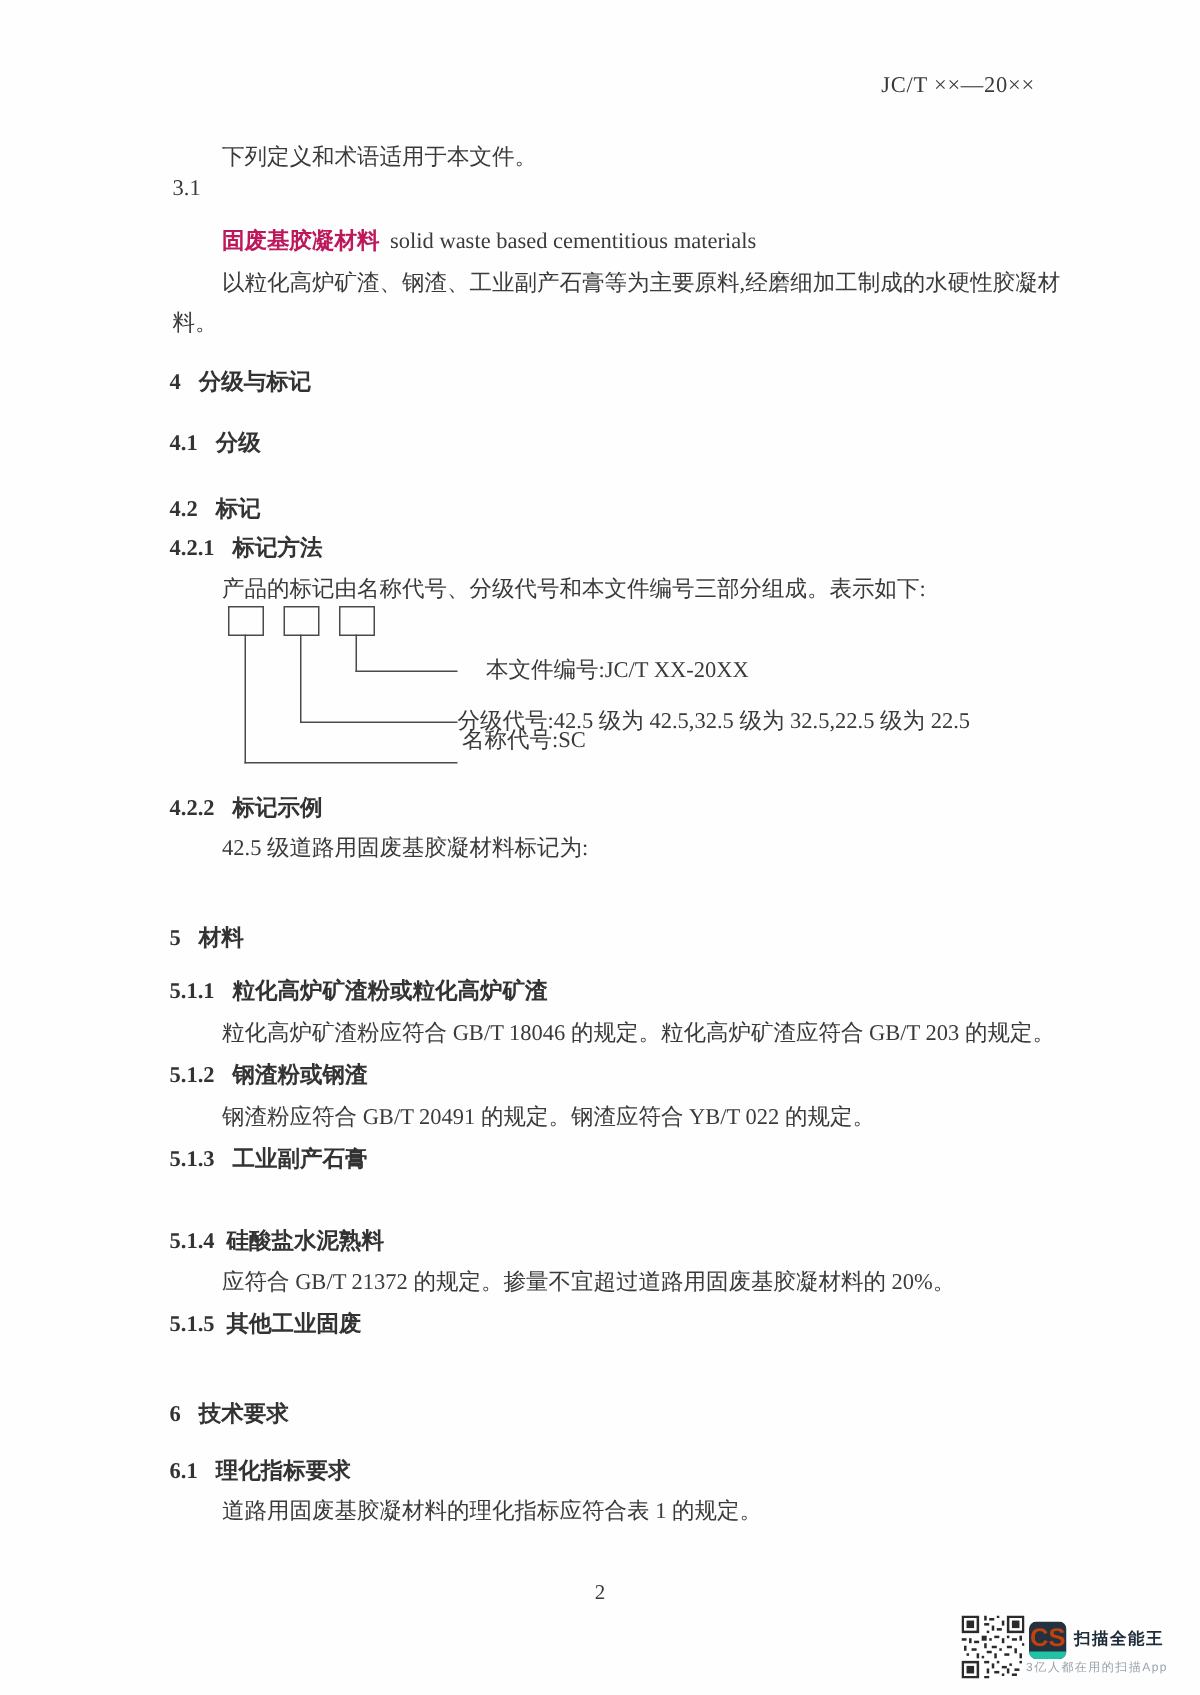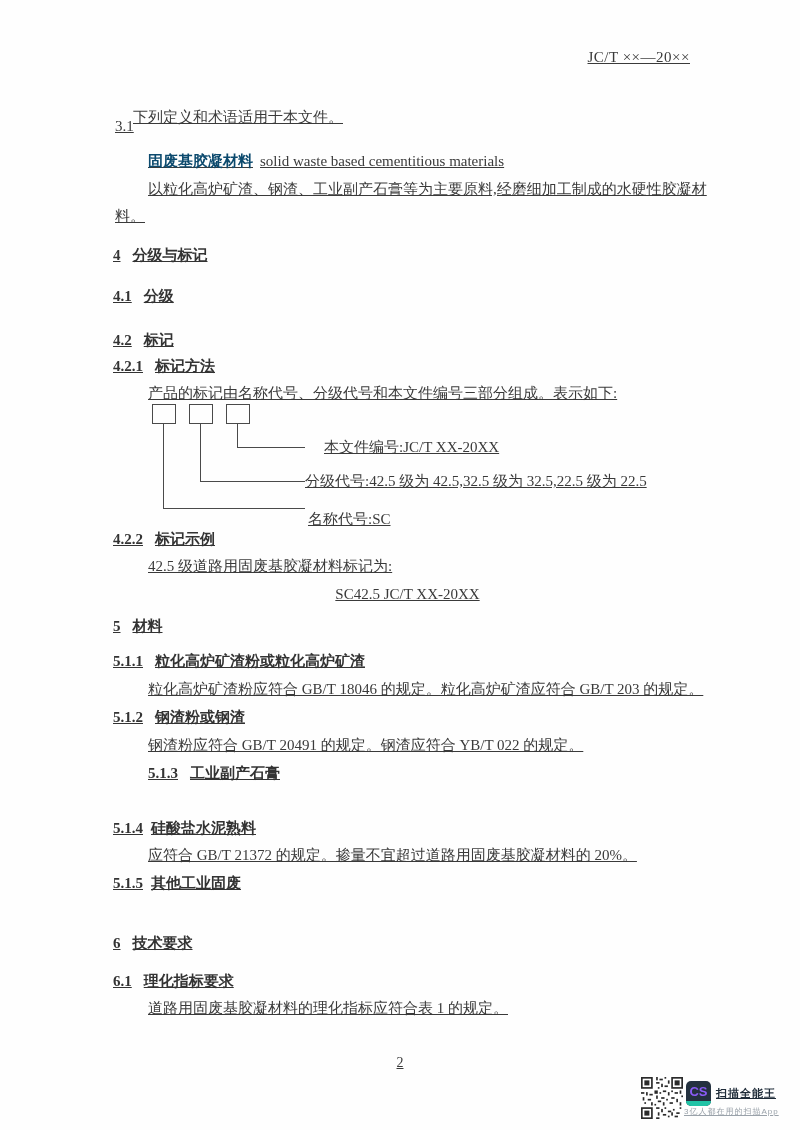--- a/index.html
+++ b/index.html
@@ -2,67 +2,67 @@
 <html><head>
 <meta charset="utf-8">
 <style>
   html,body { margin:0; padding:0; background:#ffffff; }
   .page {
     position:relative; width:800px; height:1130px;
     background:#fefefe; overflow:hidden;
     font-family:"Liberation Serif","DejaVu Serif",serif;
     color:#3a3a3a;
   }
-  .t { position:absolute; white-space:nowrap; line-height:20px;text-decoration:underline; }
+  .t { position:absolute; white-space:nowrap; line-height:20px; }
   .p { font-size:15px; }
   .h {
     font-family:"Liberation Sans","DejaVu Sans",sans-serif;
     font-weight:bold; font-size:15px; color:#333333;
   }
   .h .num { font-family:"Liberation Serif","DejaVu Serif",serif; margin-right:12px; }
   .term-cn {
     font-family:"Liberation Sans","DejaVu Sans",sans-serif;
-    font-weight:bold; color:#0c4a6e; margin-right:7px;
+    font-weight:bold; color:#be185d; margin-right:7px;
   }
   .doc-code { font-size:15px; letter-spacing:0.5px; }
   .dbox { position:absolute; width:22px; height:18px; border:1px solid #4a4a4a; background:transparent; }
   .conn { position:absolute; border-left:1px solid #4a4a4a; border-bottom:1px solid #4a4a4a; }
   .center-line { text-align:center; }
   .page-num { font-size:14px; }
   .qr { position:absolute; left:641px; top:1077px; }
   .cs-logo {
     position:absolute; left:686px; top:1081px; width:25px; height:25px;
     border-radius:5px; overflow:hidden;
   }
   .cs-logo .cs-bg { position:absolute; inset:0; }
   .cs-logo .cs-accent { position:absolute; left:0; right:0; bottom:0; height:5px; }
   .cs-logo .cs-text {
     position:absolute; left:0; right:0; top:1px; text-align:center;
     font-family:"Liberation Sans","DejaVu Sans",sans-serif;
-    font-weight:bold; font-size:13px; color:#8b5cf6; line-height:20px;
+    font-weight:bold; font-size:17px; color:#c2410c; line-height:20px;
   }
   .brand {
     left:716px; top:1084px;
     font-family:"Liberation Sans","DejaVu Sans",sans-serif;
     font-weight:bold; font-size:11px; letter-spacing:1px; line-height:18px;
   }
   .tagline {
     left:684px; top:1106px;
     font-family:"Liberation Sans","DejaVu Sans",sans-serif;
     font-size:8px; letter-spacing:1px; line-height:11px;
   }
 </style>
 </head>
 <body>
 
 <div class="page">
 
   <div class="t doc-code" style="right:110px; top:47px;">JC/T ××—20××</div>
 
-  <div class="t p" style="left:133px; top:95px;margin-top:12px;">下列定义和术语适用于本文件。</div>
+  <div class="t p" style="left:148px; top:95px;">下列定义和术语适用于本文件。</div>
   <div class="t p" style="left:115px; top:116px;">3.1</div>
   <div class="t p" style="left:148px; top:151px;">
     <span class="term-cn">固废基胶凝材料</span><span>solid waste based cementitious materials</span>
   </div>
   <div class="t p" style="left:148px; top:179px;">以粒化高炉矿渣、钢渣、工业副产石膏等为主要原料,经磨细加工制成的水硬性胶凝材</div>
   <div class="t p" style="left:115px; top:206px;">料。</div>
 
   <div class="t h" style="left:113px; top:245px;">
     <span class="num">4</span><span>分级与标记</span>
   </div>
@@ -78,40 +78,39 @@
   <div class="t p" style="left:148px; top:383px;">产品的标记由名称代号、分级代号和本文件编号三部分组成。表示如下:</div>
 
   <div class="dbox" style="left:152px; top:404px;"></div>
   <div class="dbox" style="left:189px; top:404px;"></div>
   <div class="dbox" style="left:226px; top:404px;"></div>
   <div class="conn" style="left:237px; top:423px; width:67px; height:24px;"></div>
   <div class="conn" style="left:200px; top:423px; width:104px; height:58px;"></div>
   <div class="conn" style="left:163px; top:423px; width:141px; height:85px;"></div>
   <div class="t p" style="left:324px; top:437px;">本文件编号:JC/T XX-20XX</div>
   <div class="t p" style="left:305px; top:471px;">分级代号:42.5 级为 42.5,32.5 级为 32.5,22.5 级为 22.5</div>
-  <div class="t p" style="left:308px; top:509px;">名称代号:SC</div>
+  <div class="t p" style="left:308px; top:484px;">名称代号:SC</div>
 
   <div class="t h" style="left:113px; top:529px;">
     <span class="num">4.2.2</span><span>标记示例</span>
   </div>
   <div class="t p" style="left:148px; top:556px;">42.5 级道路用固废基胶凝材料标记为:</div>
-  <div class="t p center-line" style="left:115px; top:584px; width:585px;">SC42.5 JC/T XX-20XX</div>
 
   <div class="t h" style="left:113px; top:616px;">
     <span class="num">5</span><span>材料</span>
   </div>
   <div class="t h" style="left:113px; top:651px;">
     <span class="num">5.1.1</span><span>粒化高炉矿渣粉或粒化高炉矿渣</span>
   </div>
   <div class="t p" style="left:148px; top:679px;">粒化高炉矿渣粉应符合 GB/T 18046 的规定。粒化高炉矿渣应符合 GB/T 203 的规定。</div>
   <div class="t h" style="left:113px; top:707px;">
     <span class="num">5.1.2</span><span>钢渣粉或钢渣</span>
   </div>
   <div class="t p" style="left:148px; top:735px;">钢渣粉应符合 GB/T 20491 的规定。钢渣应符合 YB/T 022 的规定。</div>
-  <div class="t h" style="left:113px; top:763px;margin-left:35px;">
+  <div class="t h" style="left:113px; top:763px;">
     <span class="num">5.1.3</span><span>工业副产石膏</span>
   </div>
   <div class="t h" style="left:113px; top:818px;">
     <span class="num" style="margin-right:8px;">5.1.4</span><span>硅酸盐水泥熟料</span>
   </div>
   <div class="t p" style="left:148px; top:845px;">应符合 GB/T 21372 的规定。掺量不宜超过道路用固废基胶凝材料的 20%。</div>
   <div class="t h" style="left:113px; top:873px;">
     <span class="num" style="margin-right:8px;">5.1.5</span><span>其他工业固废</span>
   </div>
 

